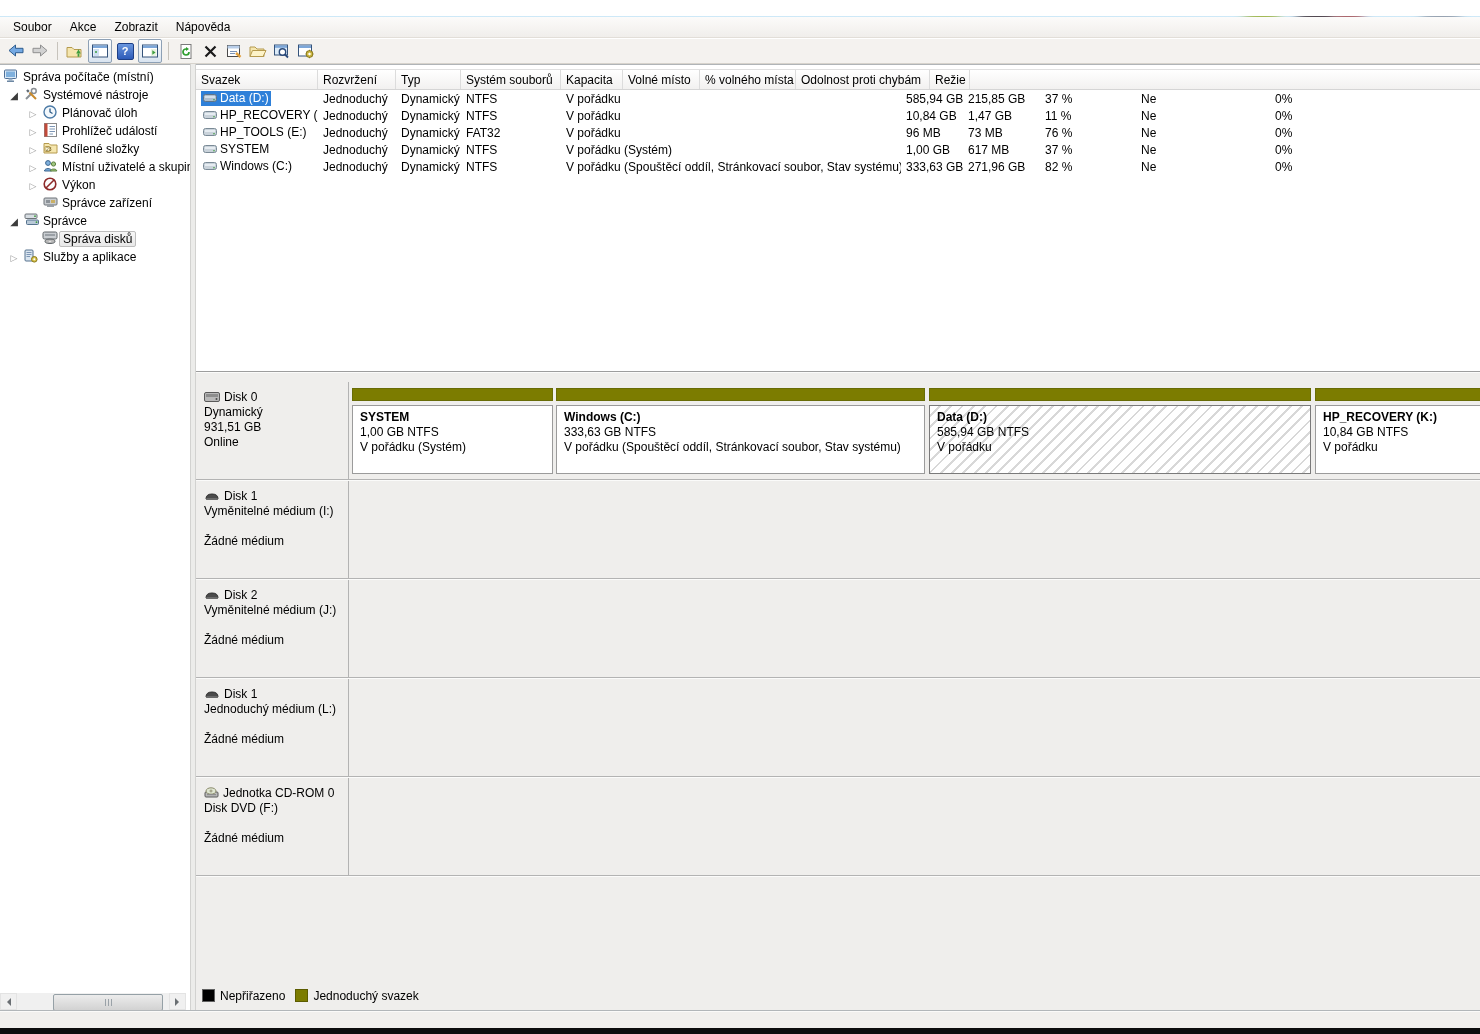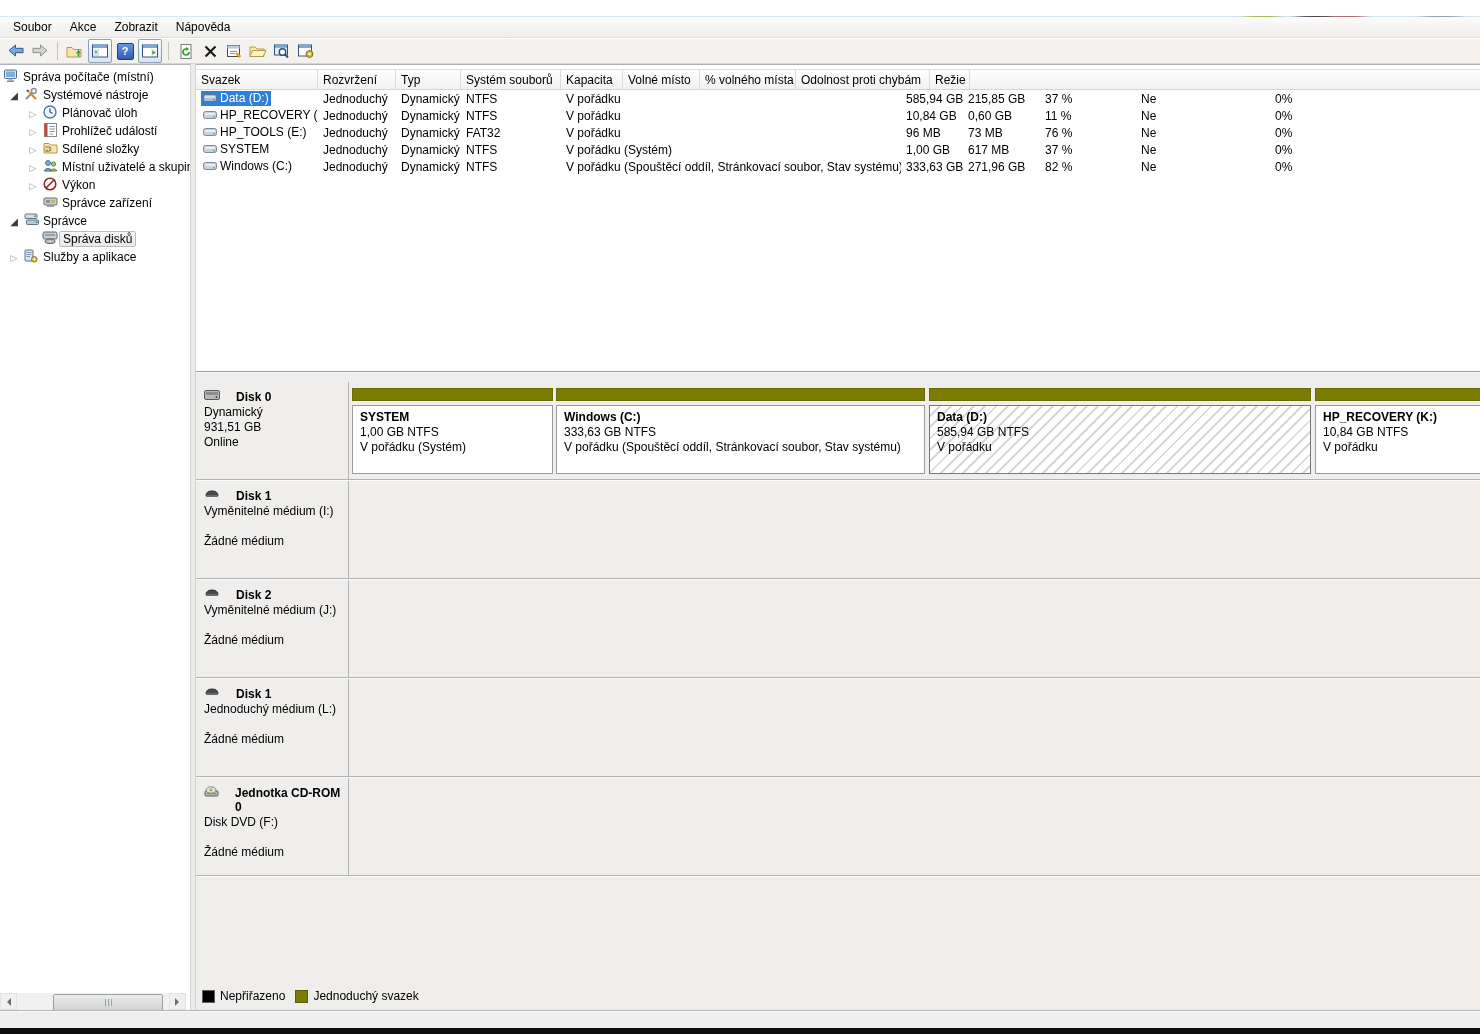--- a/index.html
+++ b/index.html
@@ -77,33 +77,33 @@
   .vico{margin-right:3px;display:inline-flex;flex:0 0 auto}
   .namewrap{display:inline-flex;align-items:center;padding:0 2px;height:15px}
   .namewrap.selected{background:#2e80d9;color:#fff}
 
   
   .disk-region{position:absolute;left:0;top:306px;right:0;bottom:0;background:#efeeec;
     border-top:1px solid #9d9d9d;box-shadow:inset 0 1px 0 #fbfbfa}
   .drow{position:absolute;left:0;right:-200px;height:97px;border-bottom:1px solid #b3b3b3;box-shadow:0 1px 0 #fbfbfa}
   .dinfo{position:absolute;left:0;top:0;bottom:0;width:153px;border-right:1px solid #b3b3b3;
     box-sizing:border-box;background:#efeeec;padding:8px 6px 0 8px}
-  .dtitle{font-weight:bold;display:flex;gap:16px;margin-bottom:1px}
+  .dtitle{font-weight:normal;display:flex;align-items:center;gap:4px;margin-bottom:1px}
   .dline{line-height:15px;min-height:15px;white-space:nowrap;overflow:hidden}
   .darea{position:absolute;left:154px;top:0;right:0;bottom:0}
   .part{position:absolute;top:0;bottom:0}
   .pstrip{position:absolute;top:6px;left:0;right:0;height:13px;background:#7c7c00;border:1px solid #686c06;box-sizing:border-box}
   .pbody{position:absolute;top:23px;left:0;right:0;bottom:5px;background:#fff;border:1px solid #9b9b9b;
     padding:4px 7px;box-sizing:border-box;line-height:15px;overflow:hidden;white-space:nowrap}
   .part.hatched .pbody{background:repeating-linear-gradient(135deg,#ffffff 0 6px,#d8d8d8 6px 8px);border-color:#7a7a7a}
   .pname{font-weight:bold}
 
   
   .legend{position:absolute;left:6px;bottom:7px;display:flex;align-items:center;gap:10px}
-  .litem{display:flex;align-items:center}
+  .litem{display:flex;}
   .lsq{width:11px;height:11px;border:1px solid #606060;margin-right:5px;flex:0 0 11px}
   .lsq.unalloc{background:#000}
   .lsq.simple{background:#7c7c00;border-color:#5c5c00}
 
   
   .statusbar{position:absolute;left:0;top:1010px;width:100%;height:18px;background:#f1efed;
     border-top:1px solid #b2b6b9;box-sizing:border-box;box-shadow:inset 0 1px 0 #fbfaf9}
   .taskbar-strip{position:absolute;left:0;top:1028px;width:100%;height:6px;background:#0d0d0d}
 </style>
 </head>
@@ -423,21 +423,21 @@
                 <circle cx="11" cy="6.8" r="0.8" fill="#3f9e3f"></circle>
               </svg>
             </span>
             <span>HP_RECOVERY (K:)</span>
           </span></span>
       <span class="cell c1">Jednoduchý</span>
       <span class="cell c2">Dynamický</span>
       <span class="cell c3">NTFS</span>
       <span class="cell c4">V pořádku</span>
       <span class="cell c5">10,84 GB</span>
-      <span class="cell c6">0,60 GB</span>
+      <span class="cell c6">1,47 GB</span>
       <span class="cell c7">11 %</span>
       <span class="cell c8">Ne</span>
       <span class="cell c9">0%</span>
     </div>
 
     <div class="vrow">
       <span class="cell c0"><span class="namewrap">
             <span class="vico">
               <svg width="14" height="10" viewBox="0 0 14 10">
                 <rect x="0.5" y="1.5" width="13" height="7" rx="2" fill="#c9d2da" stroke="#7a8a96"></rect>

